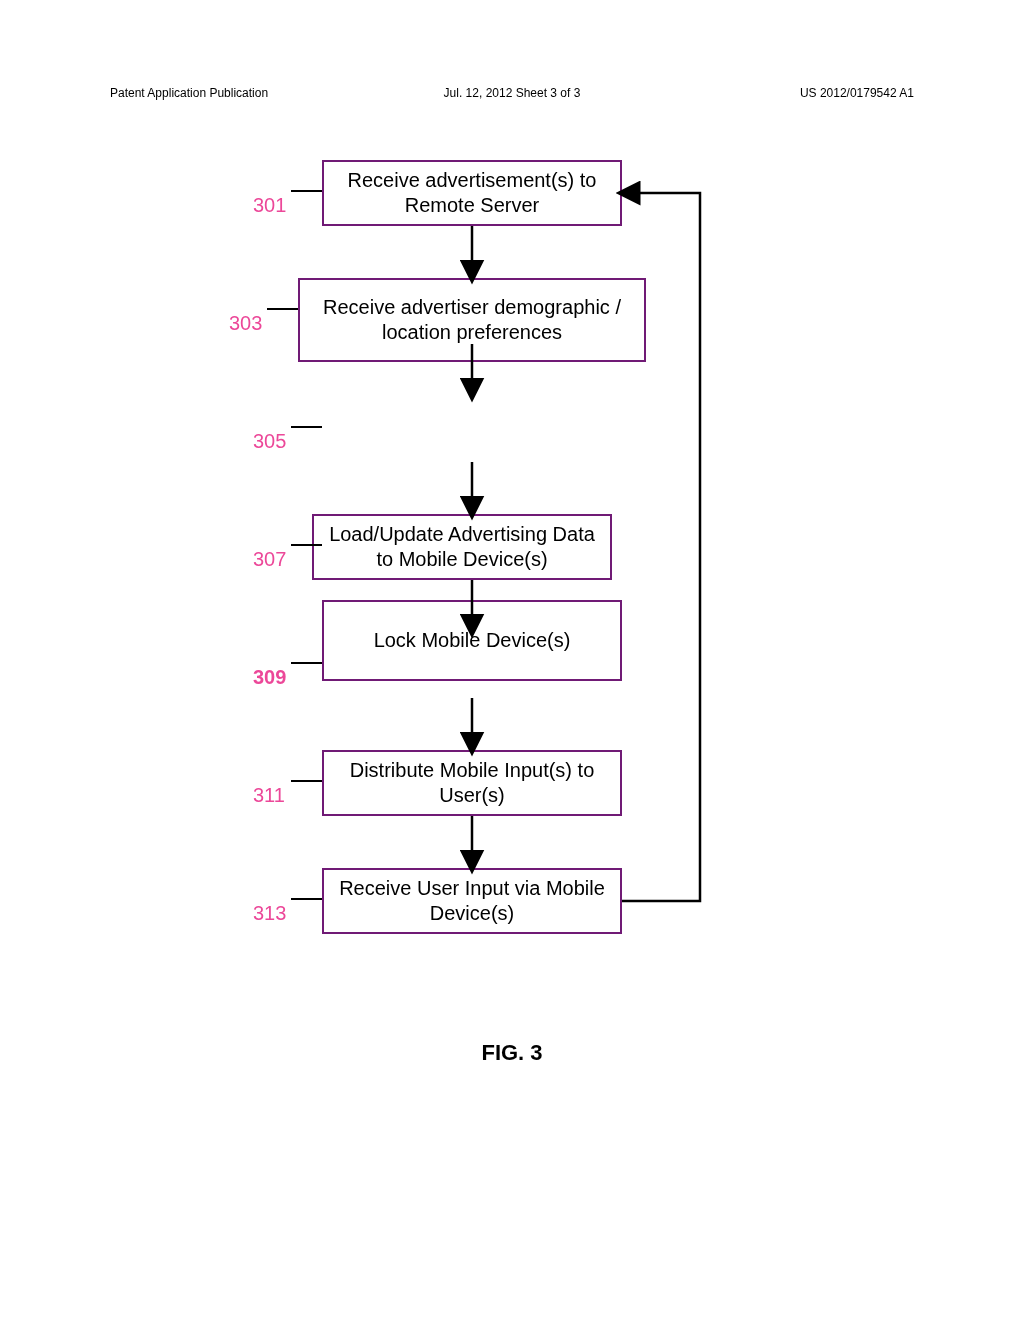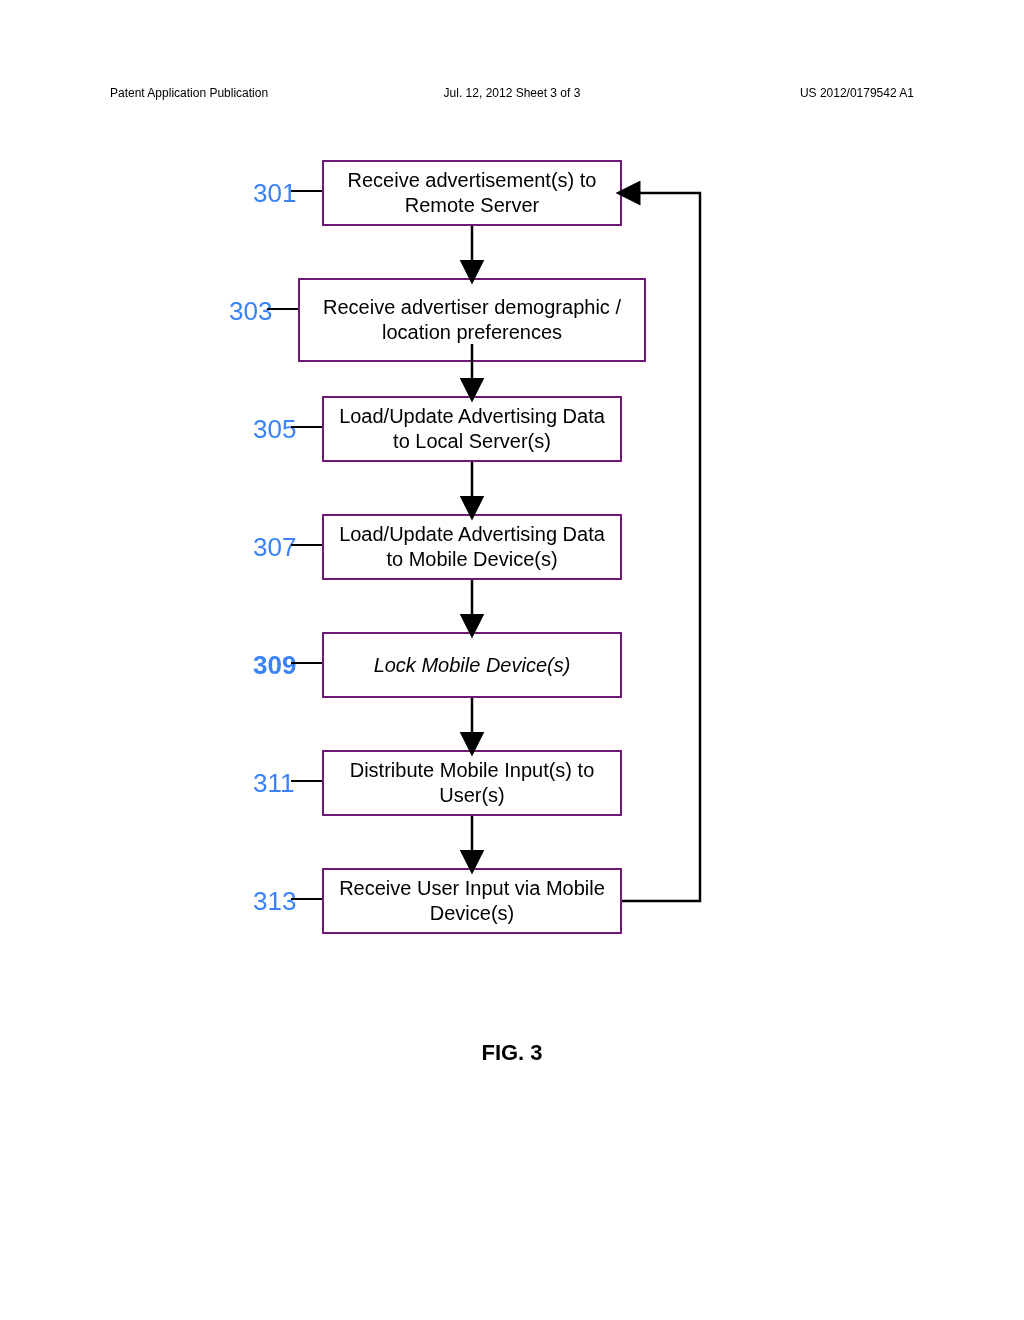--- a/index.html
+++ b/index.html
@@ -44,22 +44,23 @@
     align-items: center;
     justify-content: center;
     text-align: center;
     font-size: 20px;
     line-height: 1.25;
     padding: 2px 10px;
     box-sizing: border-box;
   }
   .refnum {
     position: absolute;
-    font-size: 26px;
-    color: #3b82f6;
+    font-size: 20px;
+    color: #ec4899;
+    margin-top: 16px;
   }
   .tick {
     position: absolute;
     background: #000;
     height: 2px;
   }
   .figlabel {
     position: absolute;
     font-size: 22px;
     font-weight: bold;
@@ -90,33 +91,30 @@
   </div>
   <span class="refnum" style="left:253px; top:178px;">301</span>
   <span class="tick" style="left:291px; top:190px; width:31px;"></span>
 
   <div class="box" style="left:298px; top:278px; width:348px; height:84px;">
     <span>Receive advertiser demographic / location preferences</span>
   </div>
   <span class="refnum" style="left:229px; top:296px;">303</span>
   <span class="tick" style="left:267px; top:308px; width:31px;"></span>
 
-  <div class="box" style="left:322px; top:396px; width:300px; height:66px;">
-    <span>Load/Update Advertising Data to Local Server(s)</span>
-  </div>
   <span class="refnum" style="left:253px; top:414px;">305</span>
   <span class="tick" style="left:291px; top:426px; width:31px;"></span>
 
-  <div class="box" style="left:322px; top:514px; width:300px; height:66px;text-align:center;">
+  <div class="box" style="left:312px; top:514px; width:300px; height:66px;text-align:center;">
     <span>Load/Update Advertising Data to Mobile Device(s)</span>
   </div>
   <span class="refnum" style="left:253px; top:532px;">307</span>
   <span class="tick" style="left:291px; top:544px; width:31px;"></span>
 
-  <div class="box" style="left:322px; top:632px; width:300px; height:66px;font-style:italic;">
+  <div class="box" style="left:322px; top:600px; width:300px; height:81px;">
     <span>Lock Mobile Device(s)</span>
   </div>
   <span class="refnum" style="left:253px; top:650px;font-weight:bold;">309</span>
   <span class="tick" style="left:291px; top:662px; width:31px;"></span>
 
   <div class="box" style="left:322px; top:750px; width:300px; height:66px;">
     <span>Distribute Mobile Input(s) to User(s)</span>
   </div>
   <span class="refnum" style="left:253px; top:768px;">311</span>
   <span class="tick" style="left:291px; top:780px; width:31px;"></span>

